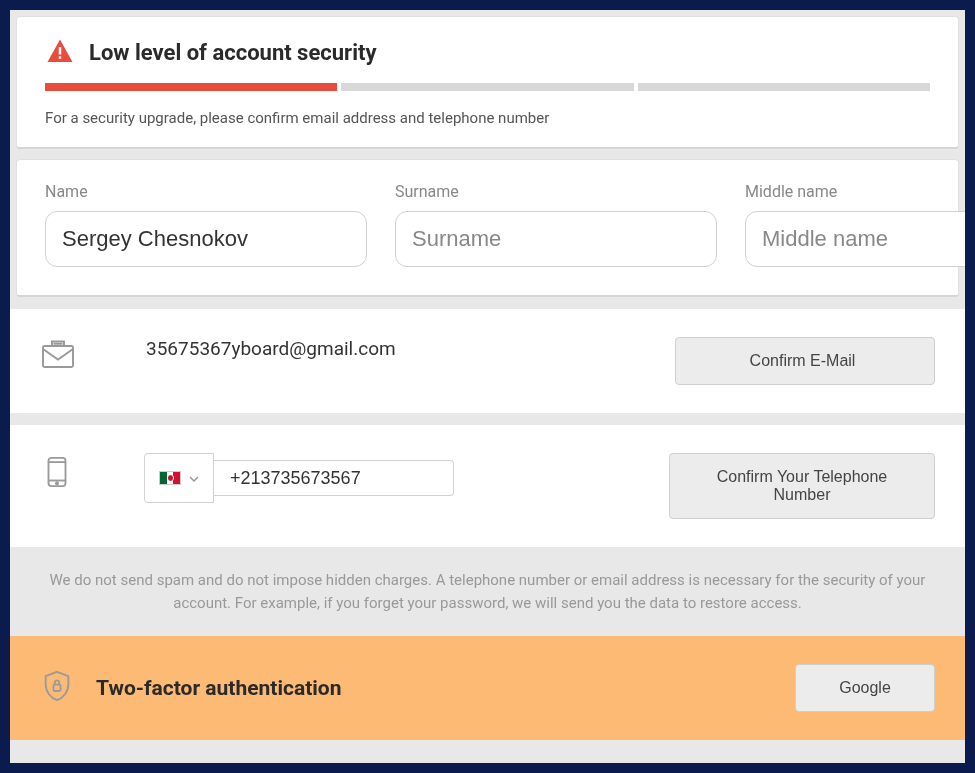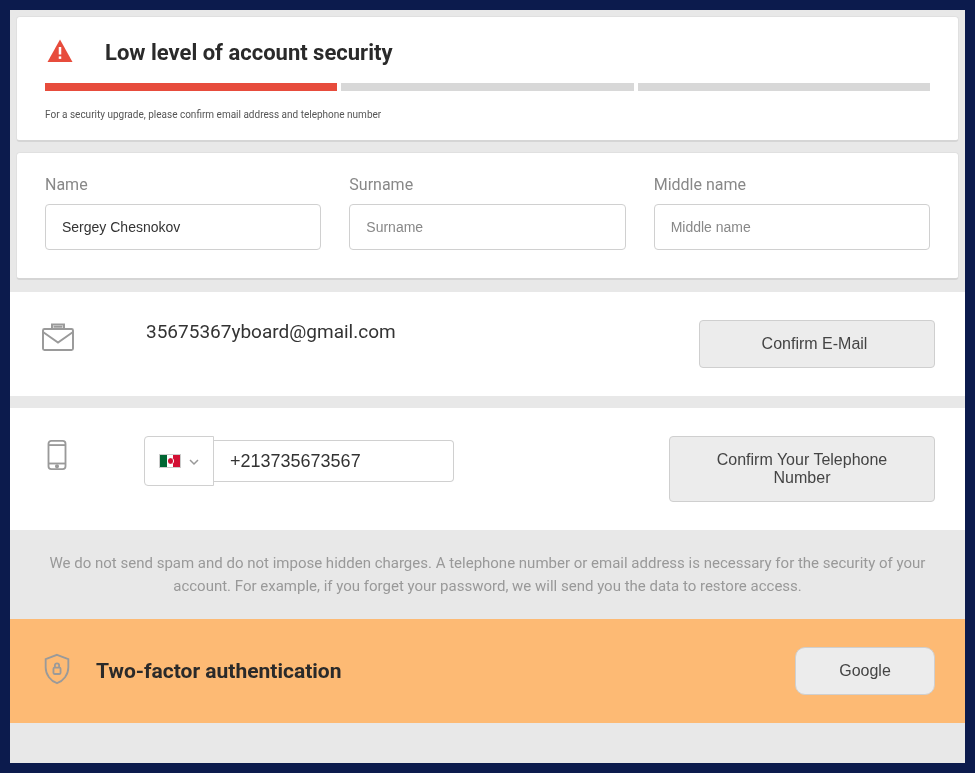--- a/index.html
+++ b/index.html
@@ -26,21 +26,21 @@
       border-radius: 4px;
       padding: 20px 28px;
     }
     .security-card {
       margin: 6px;
       margin-bottom: 10px;
     }
     .security-header {
       display: flex;
       align-items: center;
-      gap: 30px;
+      gap: 14px;
       margin-bottom: 16px;
     }
     .warning-icon {
       width: 30px;
       height: 30px;
       color: #e74c3c;
     }
     .security-title {
       font-size: 22px;
       font-weight: 700;
@@ -55,21 +55,21 @@
       flex: 1;
       height: 8px;
     }
     .progress-segment.active {
       background: #e74c3c;
     }
     .progress-segment.inactive {
       background: #d8d8d8;
     }
     .security-desc {
-      font-size: 10px;
+      font-size: 15px;
       color: #555;
     }
     .name-card {
       margin: 0 6px 0 6px;
       padding: 22px 28px 28px 28px;
     }
     .name-row {
       display: flex;
       gap: 28px;
     }
@@ -78,23 +78,23 @@
       display: flex;
       flex-direction: column;
     }
     .name-label {
       font-size: 16px;
       color: #888;
       margin-bottom: 10px;
     }
     .name-input {
       border: 1px solid #d0d0d0;
-      border-radius: 4px;
+      border-radius: 12px;
       padding: 14px 16px;
-      font-size: 14px;
+      font-size: 22px;
       color: #333;
       background: #fff;
     }
     .name-input::placeholder {
       color: #888;
     }
     .section {
       background: #ffffff;
       padding: 28px 30px;
       margin-top: 12px;
@@ -116,21 +116,21 @@
       background: #ececec;
       border: 1px solid #cfcfcf;
       border-radius: 4px;
       padding: 14px 24px;
       font-size: 16px;
       color: #444;
       cursor: pointer;
       text-align: center;
     }
     .btn-confirm-email {
-      width: 236px;
+      width: 260px;
       padding-left: 19px;
     }
     .btn-confirm-phone {
       width: 266px;
     }
     .phone-group {
       display: flex;
       margin-left: 26px;
       flex: 1;
       align-items: center;
@@ -171,21 +171,21 @@
     }
     .phone-input {
       border: 1px solid #d0d0d0;
       border-left: none;
       border-radius: 0 4px 4px 0;
       padding: 12px 16px;
       font-size: 18px;
       color: #333;
       background: #fff;
       width: 240px;
-      height: 42px;
+      height: 36px;
     }
     .disclaimer {
       padding: 22px 28px 6px 28px;
       font-size: 15px;
       color: #999;
       line-height: 1.55;
       text-align: center;
     }
     .twofa-section {
       background: #fdba74;
@@ -200,21 +200,20 @@
       color: #2a2a2a;
       margin-left: 22px;
       flex: 1;
     }
     .twofa-buttons {
       display: flex;
       gap: 18px;
     }
     .btn-twofa {
       width: 140px;
-      border-radius: 10px;
     }
   </style>
 </head>
 <body>
 
 <div class="container">
 
   <div class="card security-card">
     <div class="security-header">
       <span class="warning-icon">

